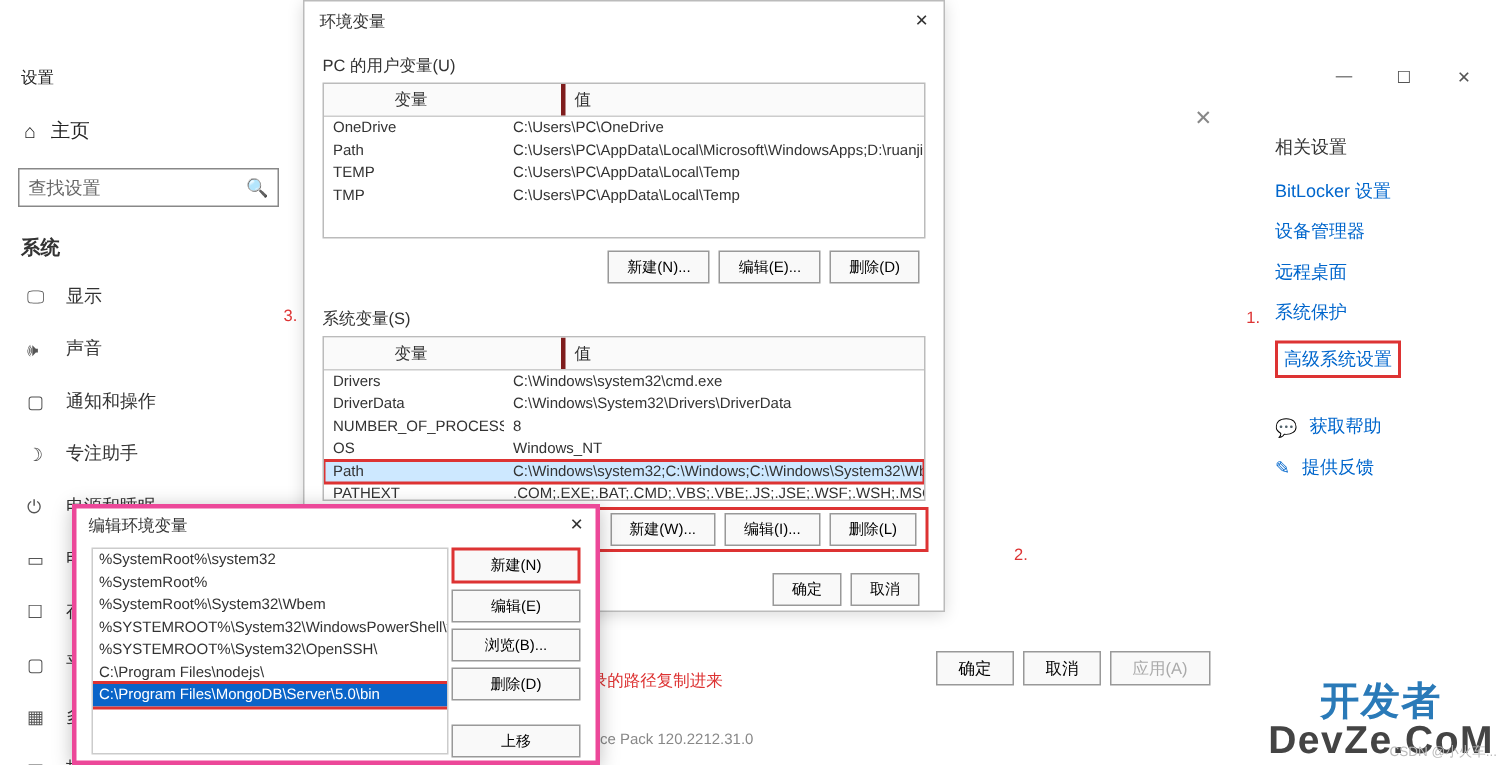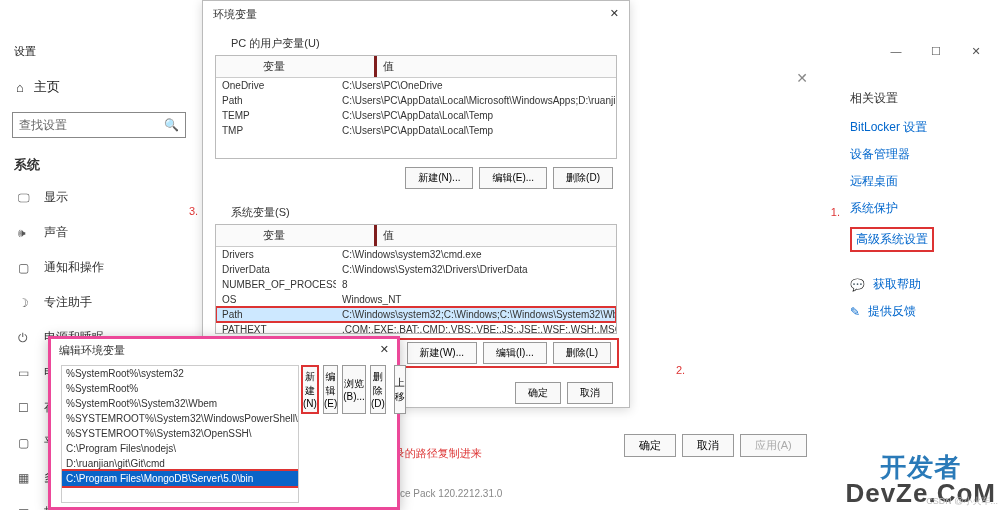--- a/index.html
+++ b/index.html
@@ -29,21 +29,21 @@
 .mid-col { position: absolute; top: 60px; left: 632px; width: 180px; }
 .mid-text { font-size: 11px; color: #444; margin: 8px 0; }
 .mid-btn { border: 1px solid #999; background: #f9f9f9; padding: 3px 10px; font-size: 11px; margin: 4px 0; float: right; }
 .mid-btn.red { border: 2px solid #d33; }
 .btn-row-r { position: absolute; display: flex; gap: 6px; }
 .std-btn { border: 1px solid #999; background: #f9f9f9; padding: 3px 14px; font-size: 11px; }
 
 
 .env-dialog { position: absolute; top: 0; left: 202px; width: 428px; height: 408px; background: #fff; border: 1px solid #bbb; box-shadow: 0 2px 10px rgba(0,0,0,0.15); }
 .env-title { padding: 6px 10px; display: flex; justify-content: space-between; font-size: 11px; color: #333; }
-.env-section-lbl { padding: 8px 28px 4px; font-size: 11px; }
+.env-section-lbl { padding: 8px 12px 4px; font-size: 11px; }
 .var-table { margin: 0 12px; border: 1px solid #bbb; height: 104px; overflow: hidden; }
 .var-table.sys { height: 110px; }
 .var-head { display: flex; border-bottom: 1px solid #ccc; background: #fafafa; }
 .var-head div { padding: 3px 6px; font-size: 11px; }
 .var-col1 { width: 120px; border-right: 3px solid #7f1d1d; margin-left: 41px; }
 .var-row { display: flex; font-size: 10px; }
 .var-row div { padding: 2px 6px; white-space: nowrap; overflow: hidden; }
 .var-row .c1 { width: 120px; }
 .var-row .c2 { flex: 1; }
 .var-row.sel { background: #cde8ff; }
@@ -51,21 +51,21 @@
 .env-btns { display: flex; justify-content: flex-end; gap: 6px; padding: 8px 16px; }
 .env-btns.redwrap { outline: 2px solid #d33; outline-offset: -4px; padding: 6px 10px; margin: 2px 8px; }
 .env-btns .btn { border: 1px solid #999; background: #f9f9f9; padding: 3px 12px; font-size: 10px; }
 
 
 .edit-dialog { position: absolute; top: 336px; left: 48px; width: 352px; height: 174px; background: #fff; border: 3px solid #ec4899; box-shadow: 0 2px 12px rgba(0,0,0,0.25); z-index: 10; }
 .edit-title { padding: 4px 8px; display: flex; justify-content: space-between; font-size: 11px; }
 .path-list { position: absolute; top: 26px; left: 10px; width: 238px; bottom: 4px; border: 1px solid #ccc; overflow: hidden; background: #fff; }
 .path-row { padding: 2px 4px; font-size: 10px; white-space: nowrap; }
 .path-row.sel { background: #0a64c8; color: #fff; outline: 2px solid #d33; outline-offset: 0; }
-.edit-btns { position: absolute; top: 26px; right: 10px; width: 86px; display: flex; flex-direction: row; gap: 4px; }
+.edit-btns { position: absolute; top: 26px; right: 10px; width: 86px; display: flex; flex-direction: column; gap: 4px; }
 .edit-btns .btn { border: 1px solid #999; background: #f9f9f9; padding: 3px 0; font-size: 10px; text-align: center; }
 .edit-btns .btn.red { border: 2px solid #d33; }
 
 .annotation { position: absolute; color: #d33; font-size: 11px; }
 .close-row { position: absolute; top: 34px; right: 192px; color: #888; font-size: 14px; }
 
 
 .footer-txt { position: absolute; left: 400px; top: 488px; font-size: 10px; color: #888; }
 
 
@@ -257,21 +257,20 @@
       <span>编辑环境变量</span>
       <span>✕</span>
     </div>
   <div class="path-list">
     <div class="path-row">%SystemRoot%\system32</div>
     <div class="path-row">%SystemRoot%</div>
     <div class="path-row">%SystemRoot%\System32\Wbem</div>
     <div class="path-row">%SYSTEMROOT%\System32\WindowsPowerShell\v1.0\</div>
     <div class="path-row">%SYSTEMROOT%\System32\OpenSSH\</div>
     <div class="path-row">C:\Program Files\nodejs\</div>
-    <div class="path-row">D:\ruanjian\git\Git\cmd</div>
     <div class="path-row sel">C:\Program Files\MongoDB\Server\5.0\bin</div>
   </div>
   <div class="edit-btns">
     <button class="btn red">新建(N)</button>
     <button class="btn">编辑(E)</button>
     <button class="btn">浏览(B)...</button>
     <button class="btn">删除(D)</button>
     <div style="height:8px"></div>
     <button class="btn">上移</button>
   </div>

